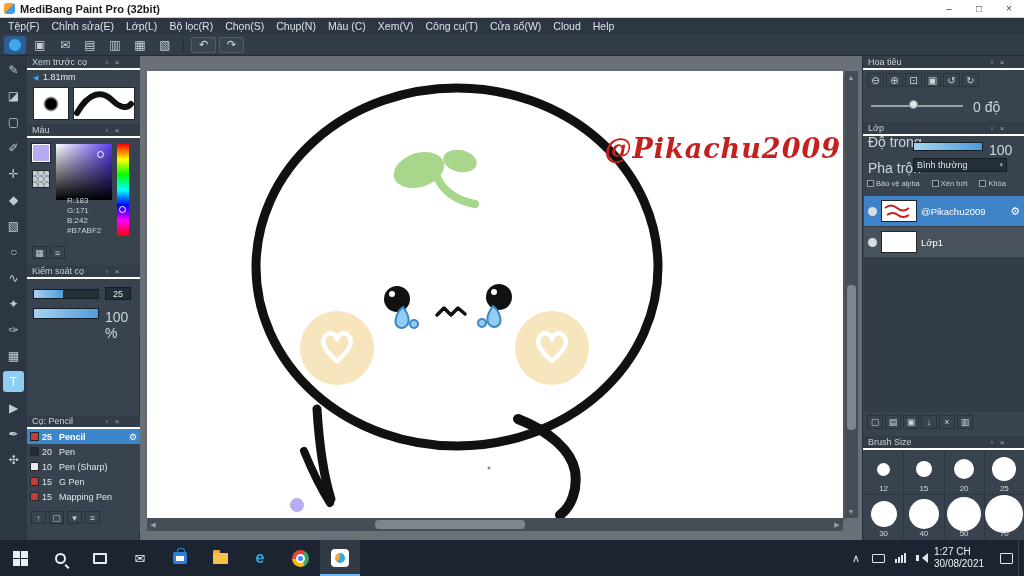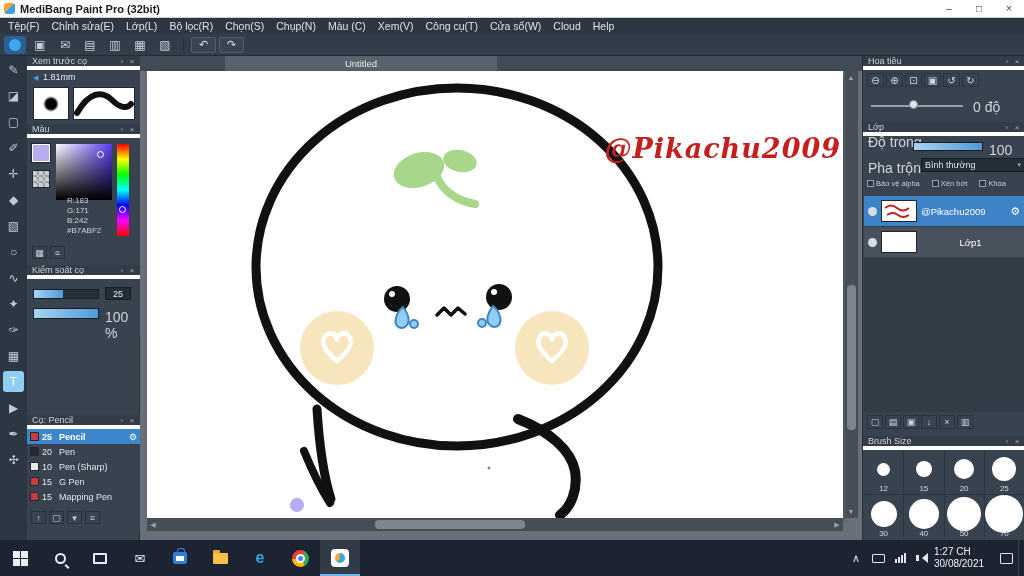--- a/index.html
+++ b/index.html
@@ -26,21 +26,21 @@
   .histbtn{width:25px;height:16px;border:1px solid #56606c;background:#3a4450;border-radius:2px;color:#d6dde3;font-size:11px;display:flex;align-items:center;justify-content:center;}
 
   
   .workspace{position:absolute;left:0;top:56px;width:1024px;height:484px;}
   .toolstrip{position:absolute;left:0;top:0;width:27px;height:100%;background:#2d3743;display:flex;flex-direction:column;align-items:center;padding-top:3px;}
   .tool{width:21px;height:21px;margin-bottom:5px;display:flex;align-items:center;justify-content:center;color:#c2c9d0;font-size:12px;border-radius:3px;flex:0 0 auto;}
   .tool.active{background:#8fcdf2;color:#fff;}
 
   .leftpanels{position:absolute;left:27px;top:0;width:113px;height:100%;background:#39434f;border-right:1px solid #252f3a;}
   .panel{position:absolute;left:0;width:113px;background:#39434f;}
-  .ph{height:14px;background:#333d48;border-bottom:4px solid #ffffff;display:flex;align-items:center;padding:0 3px 0 5px;}
+  .ph{height:14px;background:#333d48;border-bottom:2px solid #ffffff;display:flex;align-items:center;padding:0 18px 0 5px;}
   .ph .t{font-size:9px;color:#ccd2d8;flex:1;white-space:nowrap;overflow:hidden;}
   .hic{font-size:8px;color:#aab2ba;width:10px;text-align:center;}
   .previewbox{position:absolute;background:#fff;border:1px solid #20282f;}
   .dot{width:16px;height:16px;border-radius:50%;background:radial-gradient(circle,#000 0 45%,rgba(0,0,0,.3) 62%,transparent 72%);}
   .checker{background-image:linear-gradient(45deg,#9aa1a8 25%,transparent 25%,transparent 75%,#9aa1a8 75%),linear-gradient(45deg,#9aa1a8 25%,#c9ced3 25%,#c9ced3 75%,#9aa1a8 75%);background-size:8px 8px;background-position:0 0,4px 4px;}
   .rgbline{font-size:8px;color:#ccd2d8;line-height:10px;padding-left:34px;}
   .iconbtn{width:15px;height:13px;border:1px solid #27313c;background:#39434f;color:#c6cdd4;font-size:9px;display:flex;align-items:center;justify-content:center;}
   .slidertrack{position:absolute;height:10px;background:#273039;border:1px solid #161e26;}
   .sliderfill{height:100%;background:linear-gradient(to right,#a8d4f2,#4f9bd8);}
   .valbox{position:absolute;background:#242e38;border:1px solid #141c24;color:#e8e8e8;font-size:9px;display:flex;align-items:center;justify-content:center;}
@@ -278,23 +278,20 @@
         <div style="position:absolute;left:4px;top:96px;display:flex;gap:3px;">
           <div class="iconbtn">↑</div>
           <div class="iconbtn">▢</div>
           <div class="iconbtn">▾</div>
           <div class="iconbtn">≡</div>
         </div>
       </div>
     </div>
 
     <div class="canvasarea">
-      <div class="tabbar">
-        <div class="tab">Untitled</div>
-      </div>
 
       <div class="canvas">
         <svg viewBox="0 0 696 447" width="696" height="447">
 
           <ellipse cx="310" cy="196" rx="201" ry="179" fill="#fff" stroke="#111" stroke-width="9"></ellipse>
 
           <g fill="#a8d78b">
             <ellipse cx="272" cy="99" rx="26" ry="17" transform="rotate(-18 272 99)"></ellipse>
             <ellipse cx="313" cy="90" rx="17" ry="11" transform="rotate(12 313 90)"></ellipse>
           </g>
@@ -370,21 +367,21 @@
           <span class="t">Lớp</span>
           <span class="hic">▫</span>
           <span class="hic">×</span>
         </div>
         <span class="lbl" style="position:absolute;left:5px;top:12px;">Độ trong</span>
         <div class="slidertrack" style="left:50px;top:20px;width:70px;height:9px;">
             <div class="sliderfill" style="width:100%;"></div>
           </div>
         <span class="lbl" style="position:absolute;left:126px;top:20px;">100 %</span>
         <span class="lbl" style="position:absolute;left:5px;top:38px;">Pha trộn</span>
-        <div class="selbox" style="left:58px;top:36px;width:104px;justify-content:center;">
+        <div class="selbox" style="left:50px;top:36px;width:94px;justify-content:center;">
           <span>Bình thường</span>
           <span class="ar">▾</span>
         </div>
         <div style="position:absolute;left:4px;top:57px;display:flex;gap:12px;align-items:center;">
           <span class="ckitem">
               <span class="cb"></span>
               <span>Bảo vệ alpha</span>
             </span>
           <span class="ckitem">
               <span class="cb"></span>
@@ -398,21 +395,21 @@
         <div style="position:absolute;left:1px;top:74px;width:160px;height:216px;background:#333d47;"></div>
         <div class="lrow sel" style="top:74px;">
           <span class="leye"></span>
           <span class="lthumb"><svg width="34" height="20">
                 <path d="M3,7 q6,-5 12,0 t12,0" stroke="#c4201d" fill="none" stroke-width="2"></path>
                 <path d="M5,14 q6,-4 11,0 t11,0" stroke="#c4201d" fill="none" stroke-width="2"></path>
               </svg></span>
           <span class="lname">@Pikachu2009</span>
           <span style="color:#fff;font-size:11px;">⚙</span>
         </div>
-        <div class="lrow normal" style="top:105px;text-align:center;">
+        <div class="lrow normal" style="top:105px;">
           <span class="leye"></span>
           <span class="lthumb checker"></span>
           <span class="lname">Lớp1</span>
         </div>
         <div style="position:absolute;left:4px;top:293px;display:flex;gap:2px;">
           <div class="lbtn">▢</div>
           <div class="lbtn">▤</div>
           <div class="lbtn">▣</div>
           <div class="lbtn">↓</div>
           <div class="lbtn">×</div>

